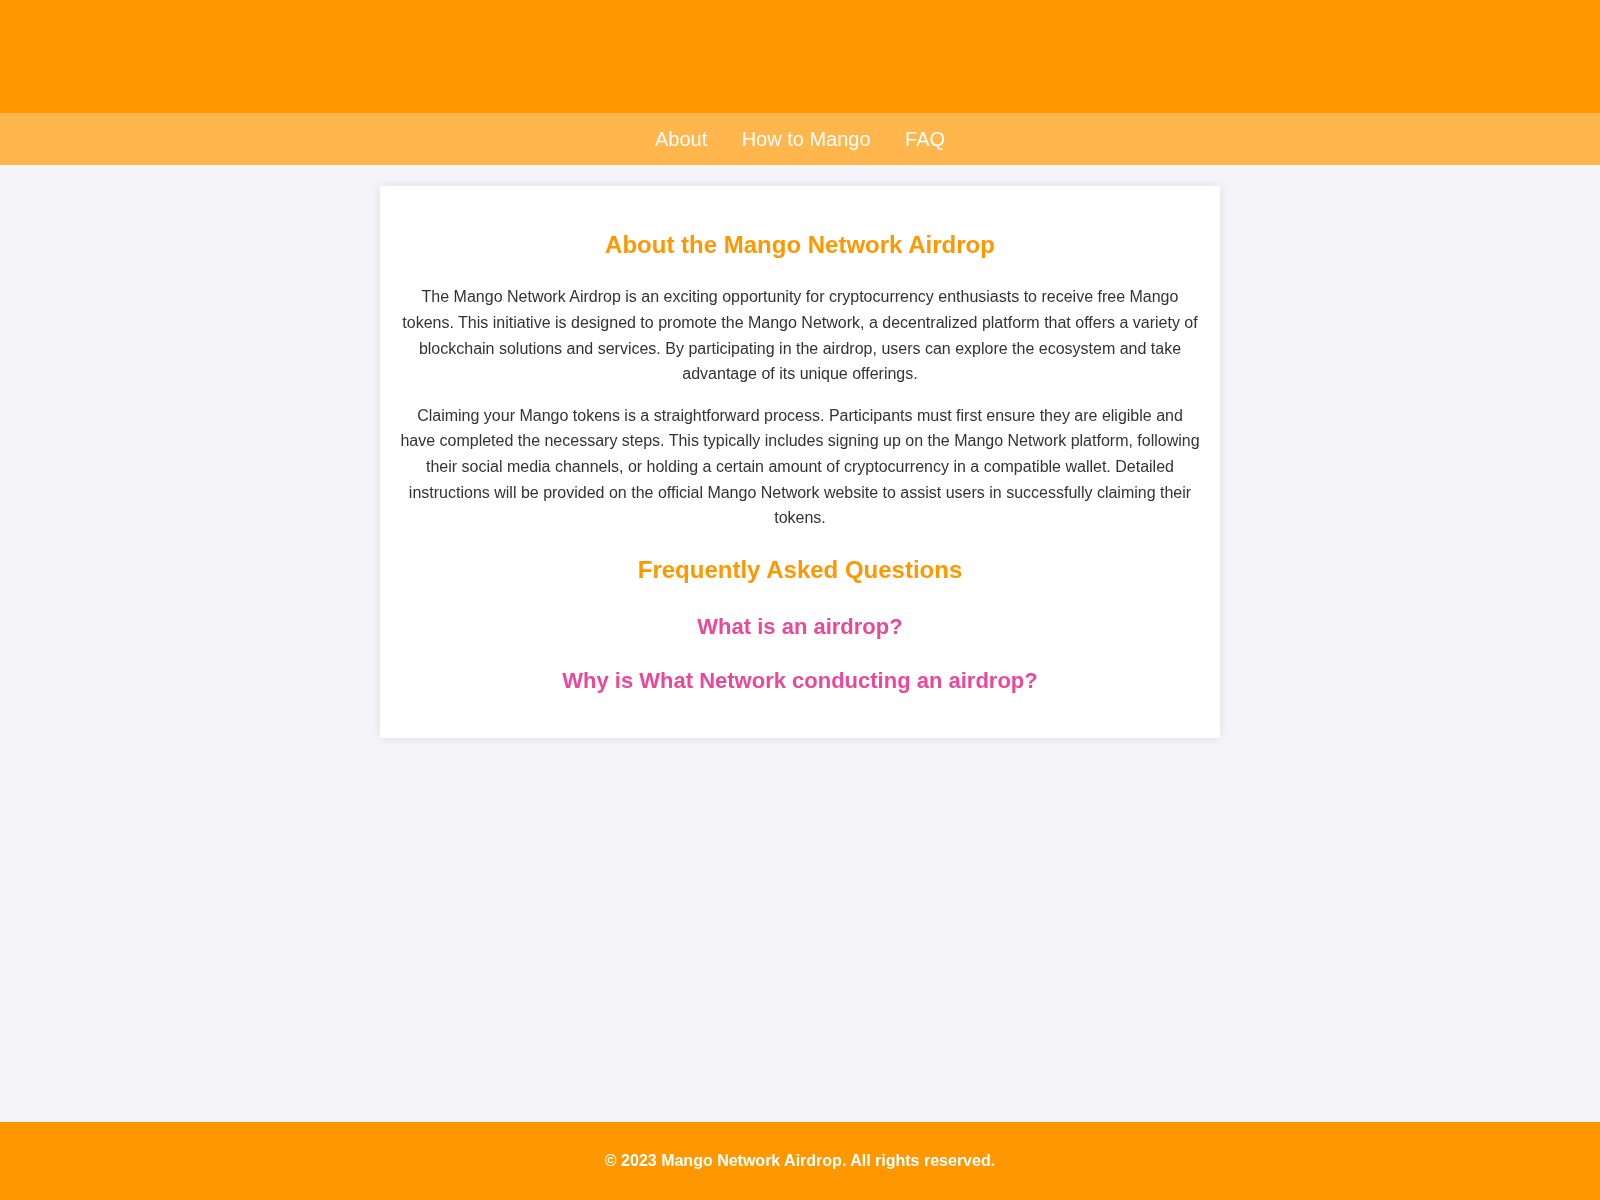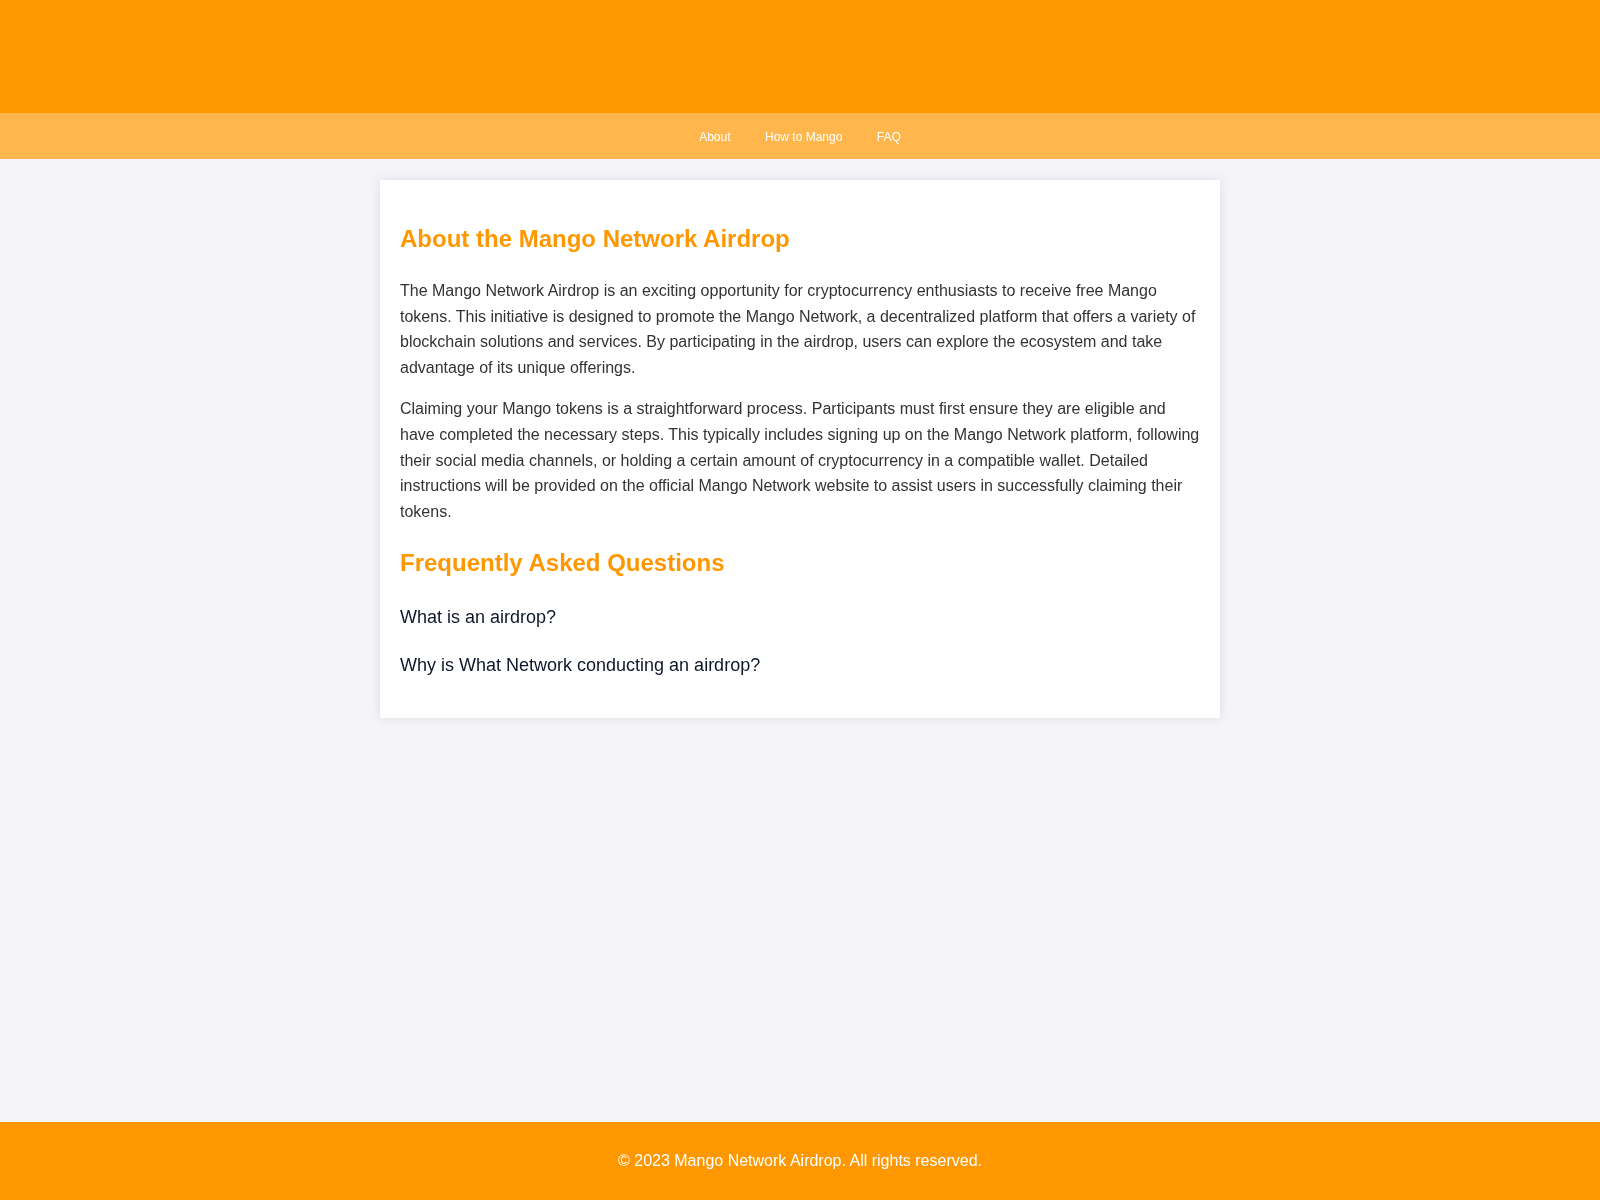--- a/index.html
+++ b/index.html
@@ -27,60 +27,61 @@
   .main-nav {
     background-color: #ffb74d;
     text-align: center;
     padding: 10px 0;
     flex: 0 0 auto;
   }
   .main-nav a {
     color: #ffffff;
     text-decoration: none;
     margin: 0 15px;
-    font-size: 12px;
+    font-size: 20px;
   }
 
   
   .main-area { flex: 1 1 auto; }
 
   .content-card {
     max-width: 840px;
     width: 852px;
     margin: 21px auto 0 auto;
     padding: 20px;
     background-color: #ffffff;
     box-shadow: 0 0 10px rgba(0, 0, 0, 0.1);
+    text-align: center;
   }
 
   .content-card h2 {
     color: #ff9800;
     font-size: 24px;
     font-weight: bold;
     margin: 20px 0;
   }
   .content-card h3 {
-    color: #0f172a;
-    font-size: 18px;
-    font-weight: normal;
+    color: #ec4899;
+    font-size: 22px;
+    font-weight: bold;
     margin: 19px 0;
   }
   .content-card p {
     margin: 16px 0;
   }
 
   
   .page-footer {
     background-color: #ff9800;
     color: #ffffff;
     text-align: center;
     padding: 10px 0;
     flex: 0 0 auto;
   }
-  .page-footer p { margin: 16px 0; }
+  .page-footer p { margin: 16px 0; font-weight: bold; }
 </style>
 </head>
 <body>
 
 <header class="header-banner"></header>
 
 <nav class="main-nav">
   <a href="#">About</a>
   <a href="#">How to Mango</a>
   <a href="#">FAQ</a>

